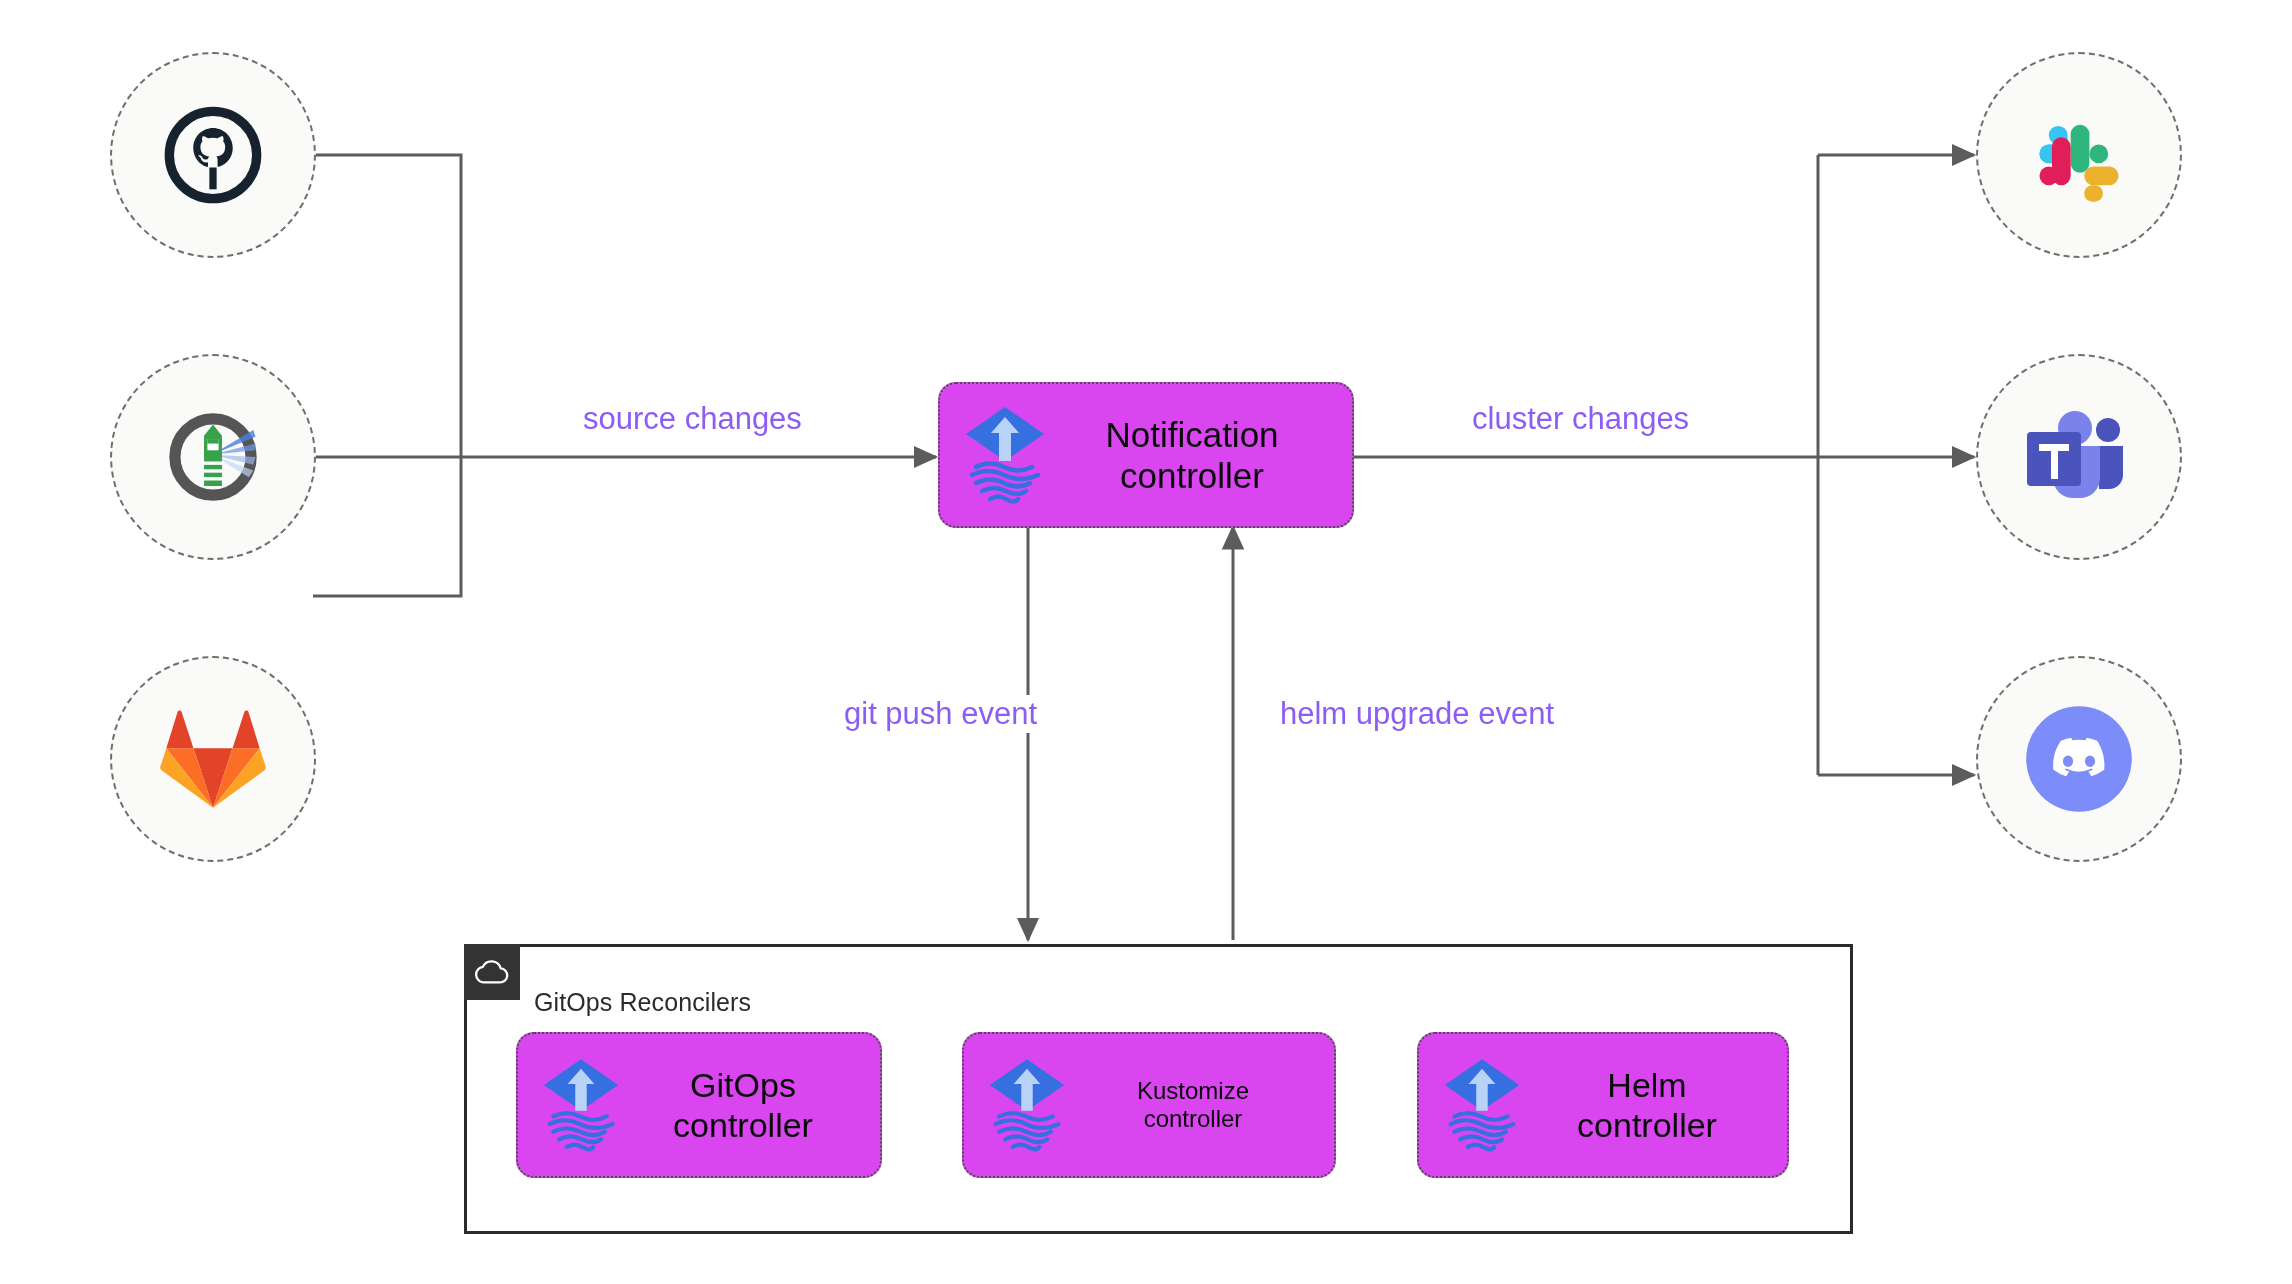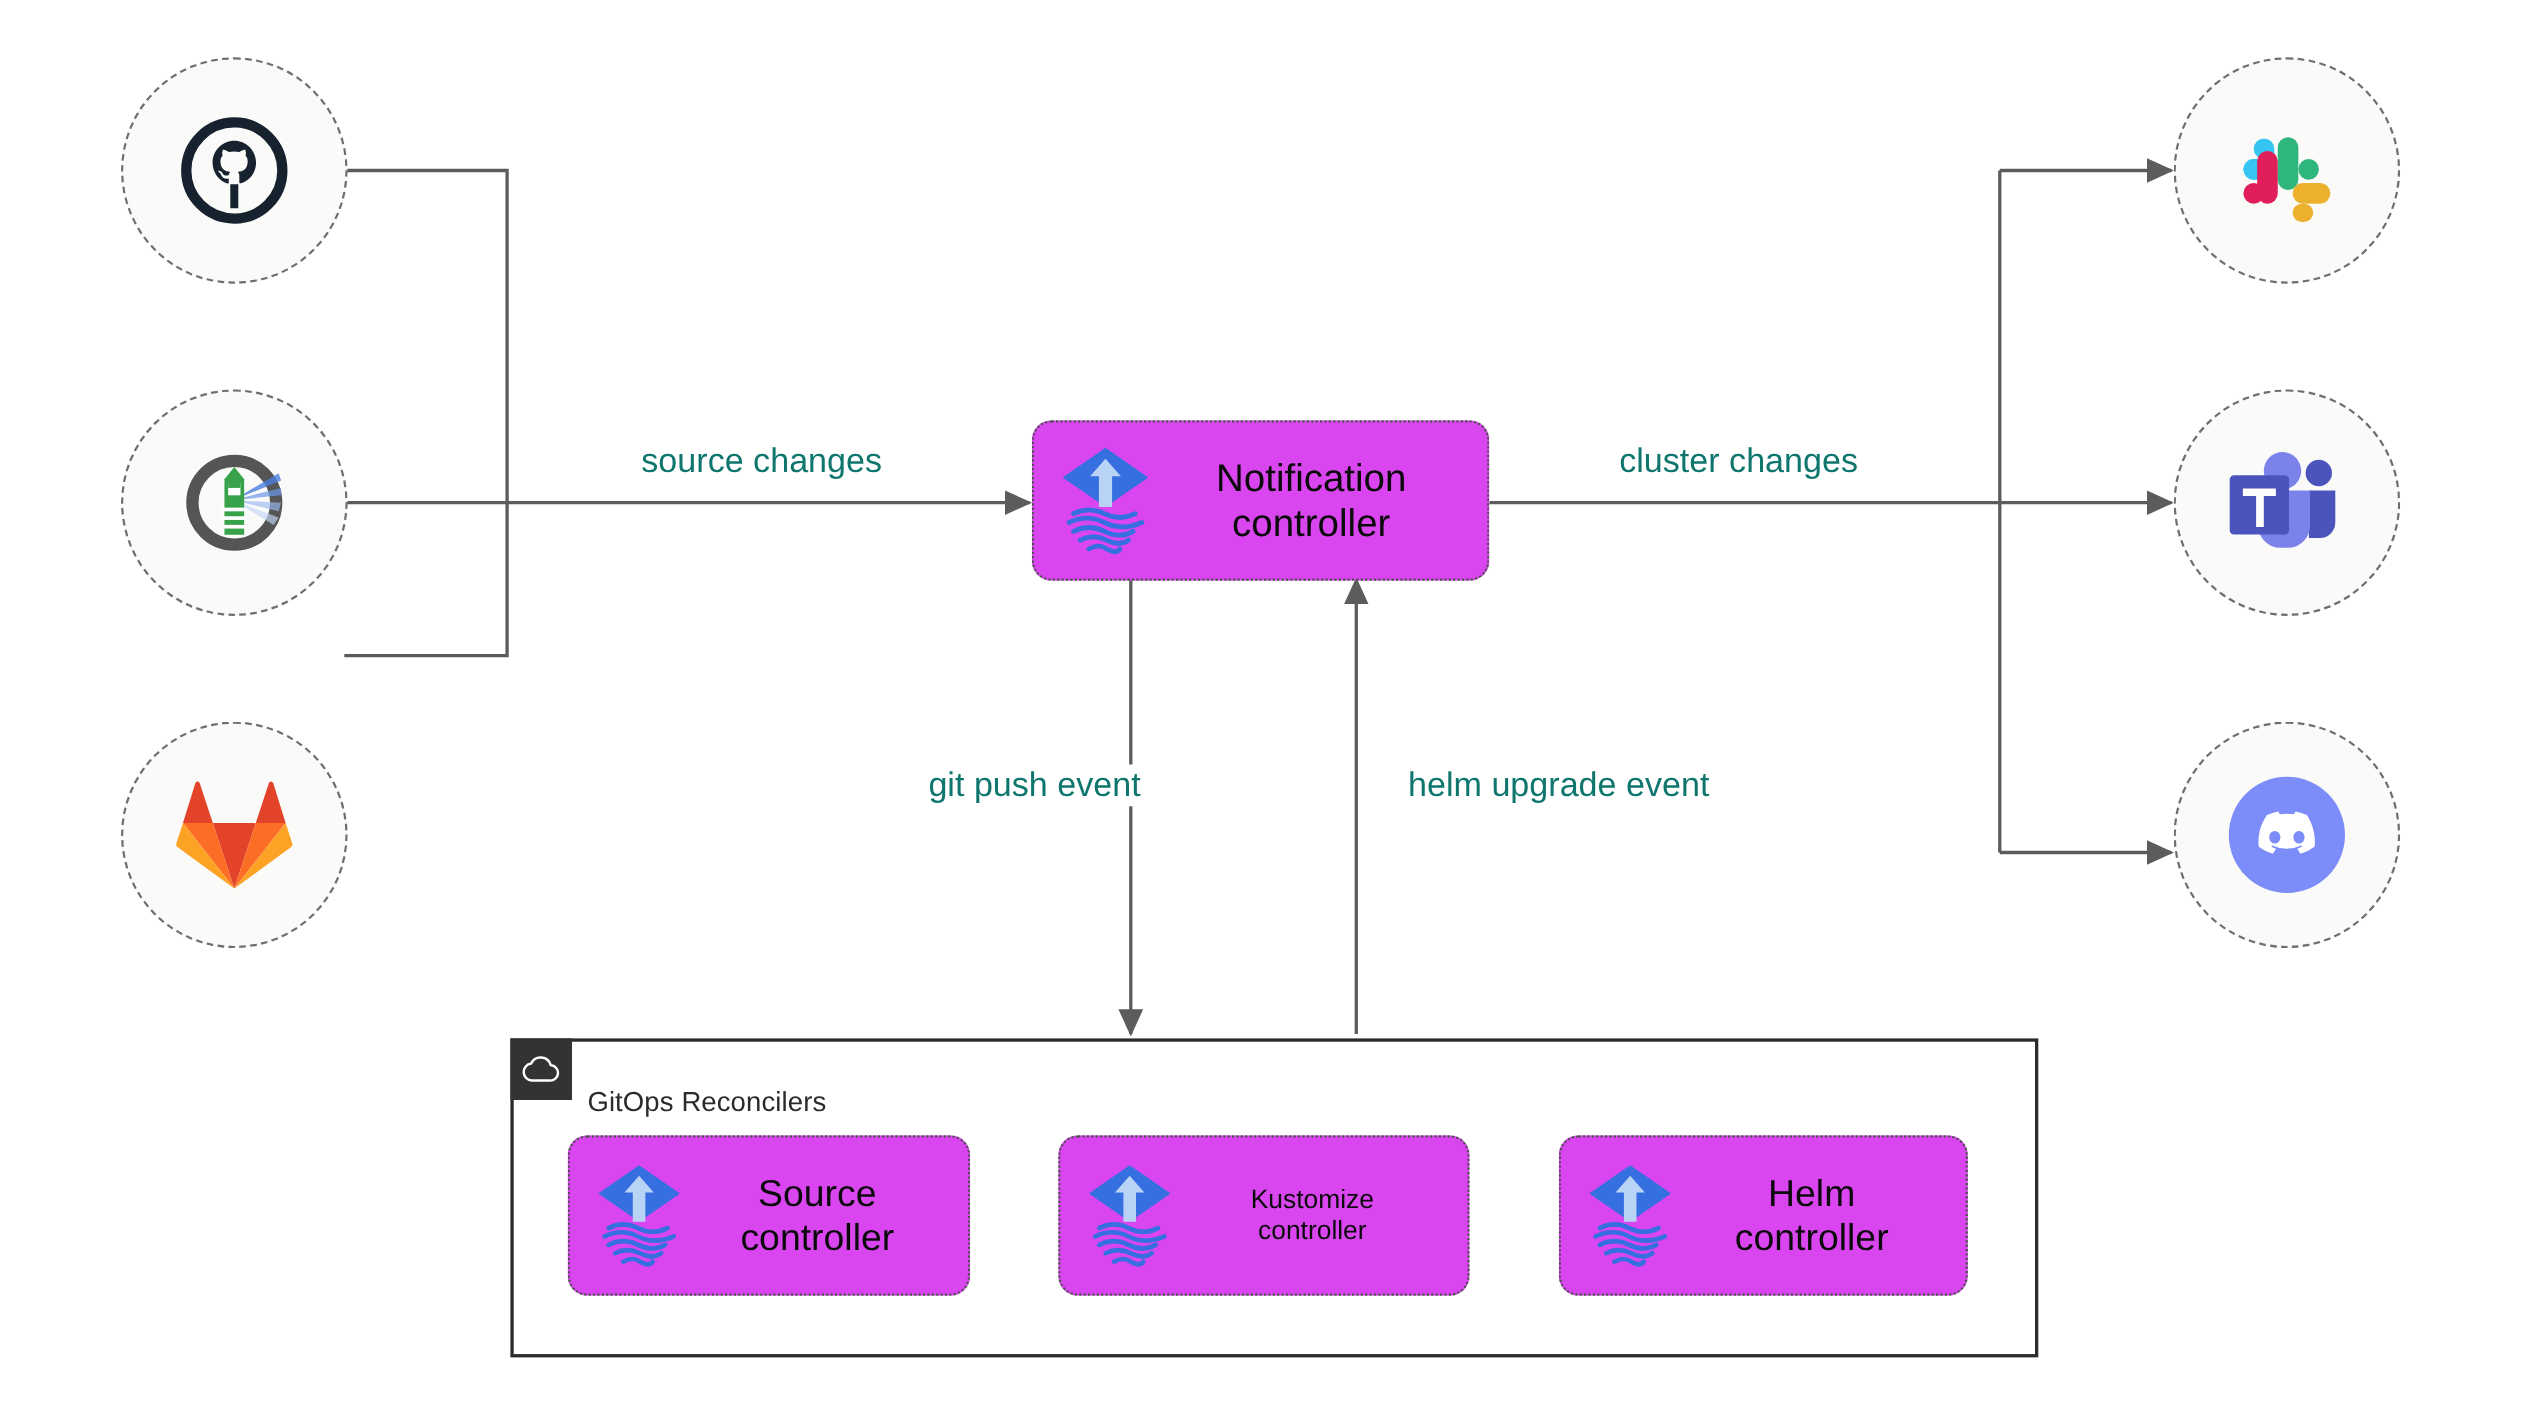--- a/index.html
+++ b/index.html
@@ -103,21 +103,21 @@
     font-size: 25px;
     color: #2b2b2b;
     letter-spacing: 0.1px;
     margin-top: 32px;
   }
 
   
   .edge-label {
     position: absolute;
     font-size: 31px;
-    color: #0f766e;
+    color: #8b5cf6;
     white-space: nowrap;
     background: #ffffff;
     padding: 2px 8px;
     line-height: 1.1;
   }
 </style>
 </head>
 <body>
 
 <div id="canvas">
@@ -265,21 +265,21 @@
       <path fill="#3670e0" d="M43 4 L82 31 L43 58 L4 31 Z"></path>
       <path fill="#b9d3f7" d="M43 14 L57 30 H49 V58 H37 V30 H29 Z"></path>
       <g stroke="#3670e0" stroke-width="4.4" fill="none" stroke-linecap="round">
         <path d="M14 64 q14 -7 28 0 q14 7 28 0"></path>
         <path d="M10 72 q16 -8 32 0 q16 8 34 0"></path>
         <path d="M14 80 q14 -7 28 0 q14 7 26 0"></path>
         <path d="M20 88 q12 -6 24 0 q12 6 20 0"></path>
         <path d="M28 96 q9 -5 16 0 q9 5 12 0"></path>
       </g>
     </svg>
-    <div class="ctrl-label" style="font-size:34px;">Source
+    <div class="ctrl-label" style="font-size:34px;">GitOps
 controller</div>
   </div>
 
   <div class="ctrl-box" style="left:962px; top:1032px; width:374px; height:146px;">
     <svg class="ctrl-logo" width="82" height="100" viewBox="0 0 86 104">
       <path fill="#3670e0" d="M43 4 L82 31 L43 58 L4 31 Z"></path>
       <path fill="#b9d3f7" d="M43 14 L57 30 H49 V58 H37 V30 H29 Z"></path>
       <g stroke="#3670e0" stroke-width="4.4" fill="none" stroke-linecap="round">
         <path d="M14 64 q14 -7 28 0 q14 7 28 0"></path>
         <path d="M10 72 q16 -8 32 0 q16 8 34 0"></path>

